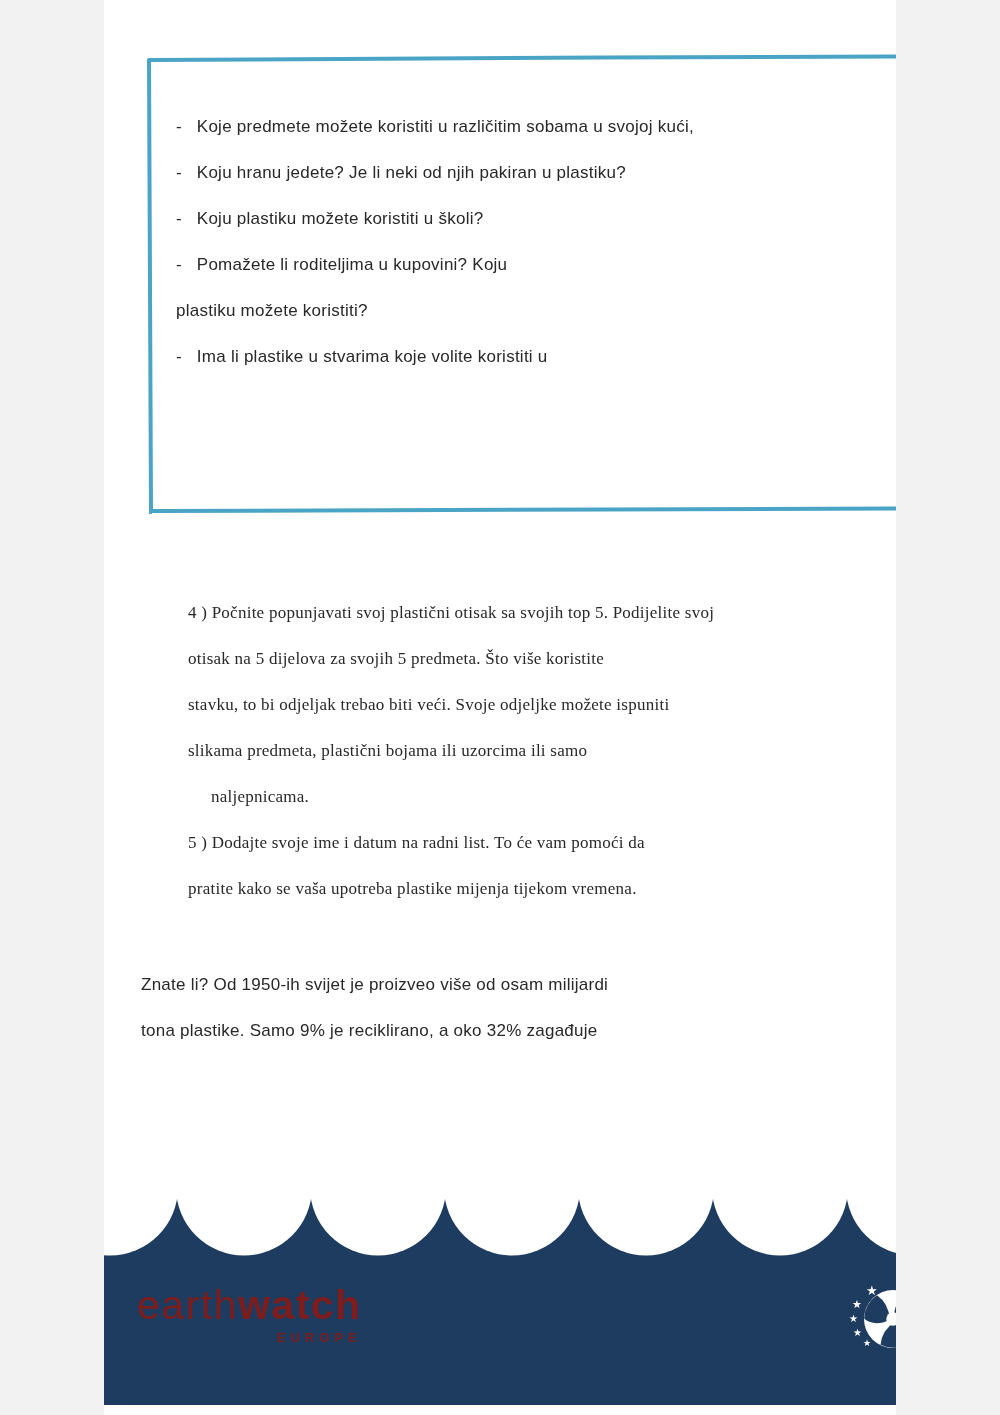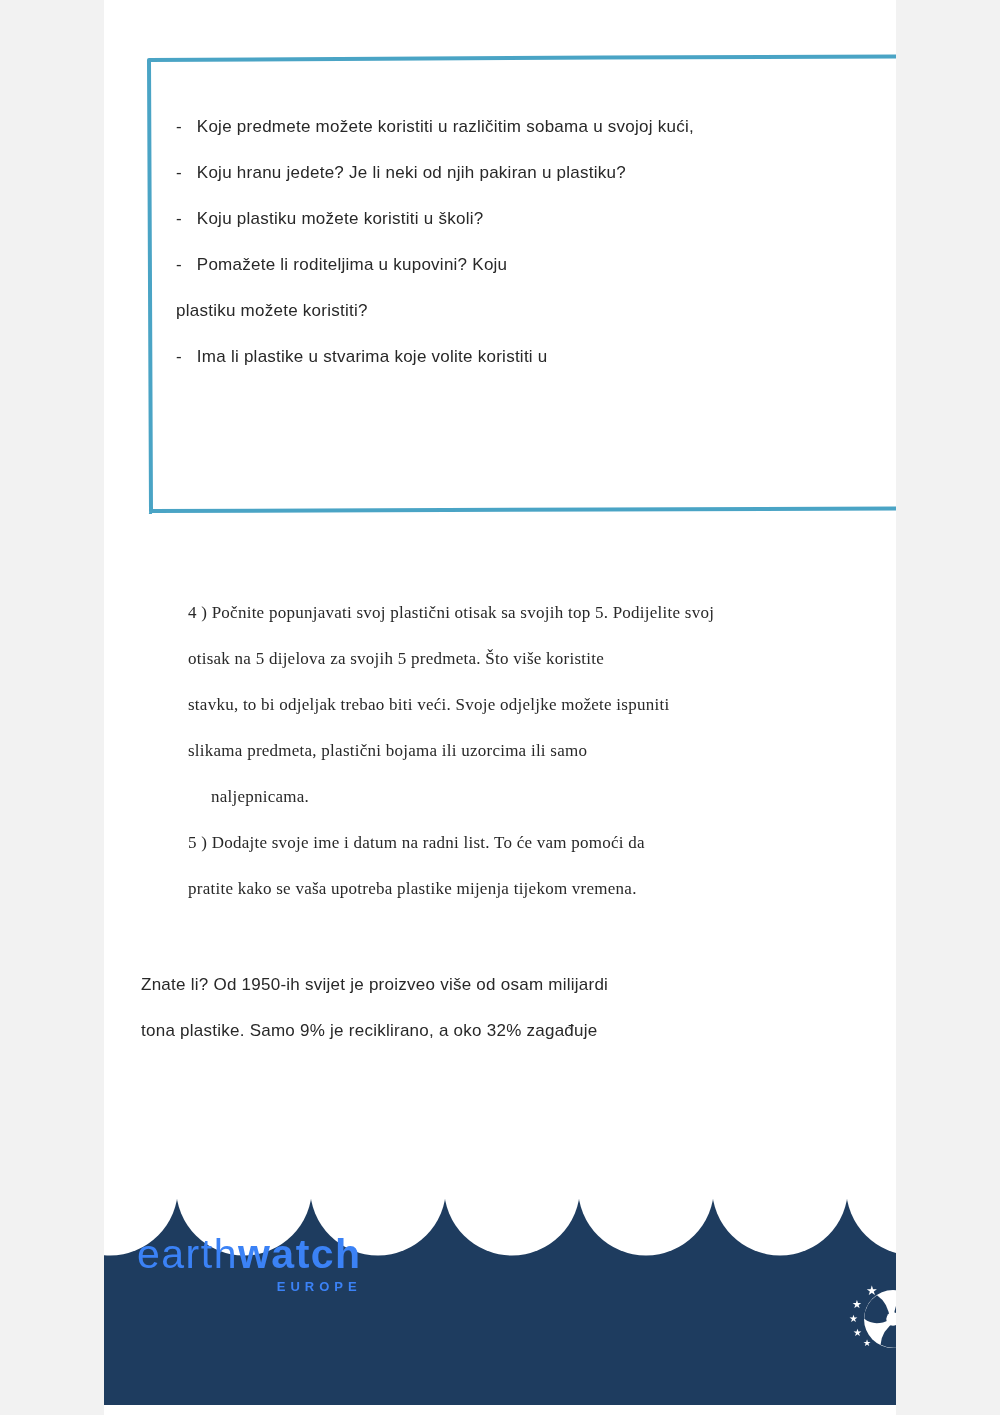--- a/index.html
+++ b/index.html
@@ -17,21 +17,21 @@
   .question-box .border-svg{position:absolute;left:0;top:0;width:100%;height:100%;}
   .question-box .box-lines{position:absolute;left:34px;top:54px;width:860px;}
   
   .instructions{position:absolute;left:84px;top:590px;width:880px;font-family:Liberation Serif, serif;}
   .instructions .indent-sm{padding-left:7px;margin-left:16px;}
   
   .fact{position:absolute;left:37px;top:962px;width:900px;}
   
   .footer{position:absolute;left:0;top:1190px;width:1000px;height:225px;}
   .footer .wave-svg{position:absolute;left:0;top:0;}
-  .ew-logo{position:absolute;left:33px;top:1234px;display:inline-block;color:#3b82f6;}
+  .ew-logo{position:absolute;left:33px;top:1285px;display:inline-block;color:#7f1d1d;}
   .ew-word{font-size:41px;line-height:40px;letter-spacing:1.5px;}
   .ew-light{font-weight:400;}
   .ew-bold{font-weight:700;}
   .ew-sub{margin-top:5px;text-align:right;font-size:13px;font-weight:700;letter-spacing:5px;}
   .pb-logo{position:absolute;left:740px;top:1280px;width:245px;height:80px;color:#ffffff;}
   .pb-icon{position:absolute;left:20px;top:10px;}
   .pb-star{position:absolute;color:#ffffff;line-height:1;}
   .pb-star.s1{left:22px;top:4px;font-size:13px;}
   .pb-star.s2{left:8px;top:19px;font-size:11px;}
   .pb-star.s3{left:5px;top:34px;font-size:10px;}

